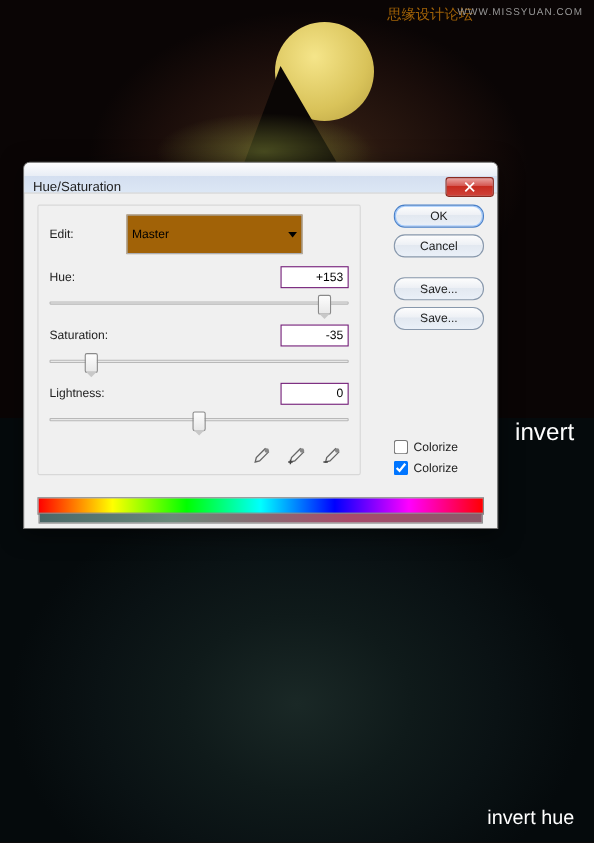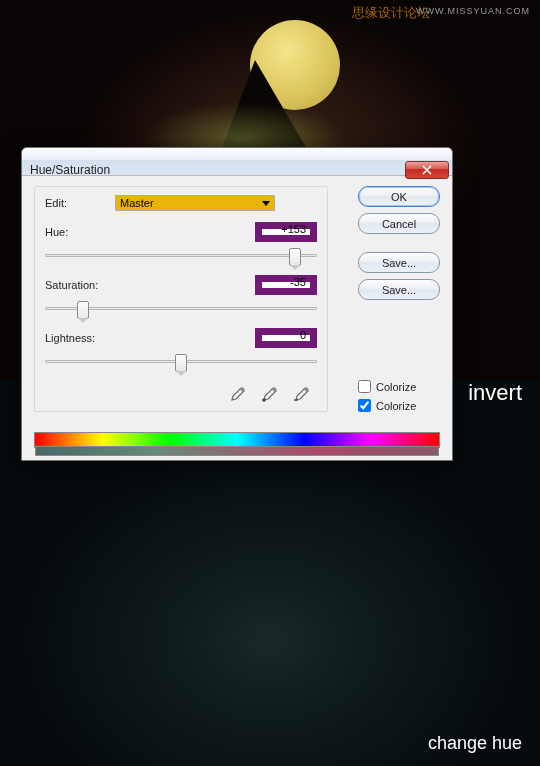--- a/index.html
+++ b/index.html
@@ -18,23 +18,23 @@
 .titlebar{height:28px;background:linear-gradient(#fdfdfe,#e8edf5 45%,#d4dff0 46%,#dce7f5);border-radius:5px 5px 0 0;display:flex;align-items:center;padding:16px 3px 0 8px;border-bottom:1px solid #b8b8b8}
 .ttl{flex:1;color:#222;font-size:12px}
 .close{width:44px;height:18px;background:linear-gradient(#e9a3a0,#d4544e 45%,#c72b1f 46%,#cf433a);border:1px solid #8a2a20;border-radius:3px;display:flex;align-items:center;justify-content:center;cursor:pointer}
 .close svg{width:10px;height:10px}
 .body{padding:10px 12px 12px;display:flex;gap:30px}
 .left{flex:1}
 .fieldset{border:1px solid #d8d8d8;border-radius:2px;padding:8px 10px 6px;position:relative}
 .row{display:flex;align-items:center;margin-bottom:3px}
 .lab{width:70px;color:#222}
 .labw{width:84px;color:#222}
-.sel{flex:1;max-width:160px;height:16px;border:1px solid #abadb3;background:#eab308;padding:0 4px;display:flex;align-items:center;justify-content:space-between;cursor:pointer}
+.sel{flex:1;max-width:160px;height:36px;border:1px solid #abadb3;background:#a16207;padding:0 4px;display:flex;align-items:center;justify-content:space-between;cursor:pointer}
 .car{width:0;height:0;border-left:4px solid transparent;border-right:4px solid transparent;border-top:5px solid #000}
-.num{width:62px;height:20px;border:7px solid #701a75;background:#fff;text-align:right;padding:0 4px;display:flex;align-items:flex-end;justify-content:flex-end;margin-left:auto}
+.num{width:62px;height:20px;border:1px solid #701a75;background:#fff;text-align:right;padding:0 4px;display:flex;align-items:center;justify-content:flex-end;margin-left:auto}
 .slider{position:relative;height:22px;margin:0 0 8px}
 .track{position:absolute;top:9px;left:0;right:0;height:3px;background:#e8e8e8;border:1px solid #b8b8b8;border-radius:1px}
 .thumb{position:absolute;top:3px;width:12px;height:18px;background:linear-gradient(#fdfdfd,#e8e8e8);border:1px solid #8a8a8a;border-radius:2px;cursor:pointer}
 .thumb::after{content:"";position:absolute;bottom:-5px;left:0;width:0;height:0;border-left:5px solid transparent;border-right:5px solid transparent;border-top:5px solid #c8c8c8}
 .eyes{display:flex;gap:12px;justify-content:flex-end;padding:4px 6px 0}
 .eye{width:20px;height:20px;cursor:pointer;position:relative}
 .eye svg{width:20px;height:20px}
 .right{width:82px;display:flex;flex-direction:column;gap:6px}
 .btn{height:21px;background:linear-gradient(#fdfdfd,#edf0f5 45%,#e2e8f0 46%,#eaf0f8);border:1px solid #8898ac;border-radius:10px;display:flex;align-items:center;justify-content:center;cursor:pointer;color:#222}
 .btn.pri{border:1px solid #4a80c8;box-shadow:inset 0 0 0 1px rgba(120,180,255,0.7)}
@@ -49,21 +49,21 @@
 <div class="bg-top">
   <div class="moon"></div>
   <div class="mtn"></div>
   <div class="tree"></div>
 </div>
 <div class="bg-bot">
   
   
 </div>
 <div class="lbl-inv">invert</div>
-<div class="lbl-hue">change hue</div>
+<div class="lbl-hue">invert hue</div>
 <div class="wmtxt">思缘设计论坛</div>
 <div class="wmurl">WWW.MISSYUAN.COM</div>
 
 <div class="dlg">
   <div class="titlebar">
     <span class="ttl">Hue/Saturation</span>
     <div class="close">
       <svg viewBox="0 0 10 10">
           <path d="M1 1 L9 9 M9 1 L1 9" stroke="#fff" stroke-width="1.6" fill="none"></path>
         </svg>

